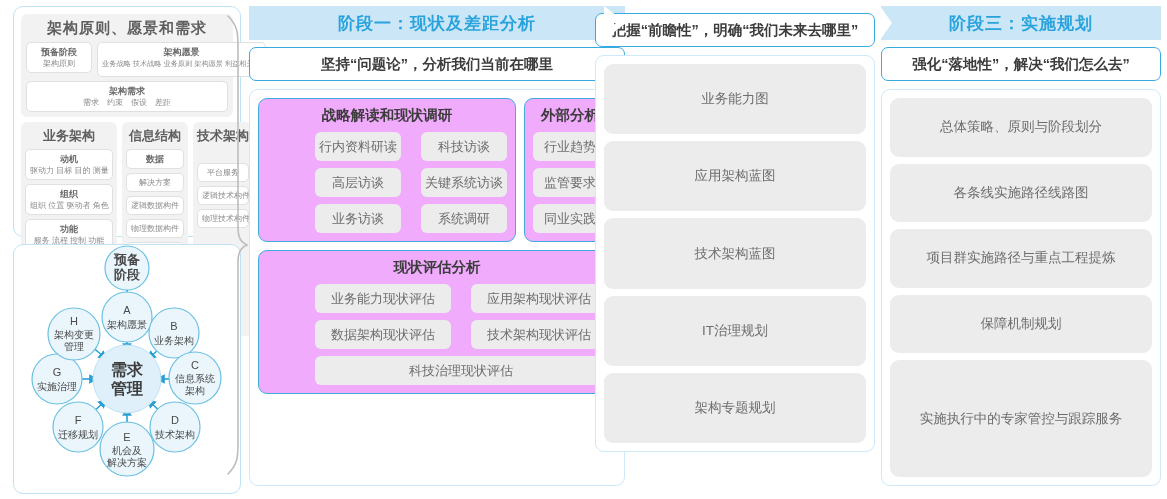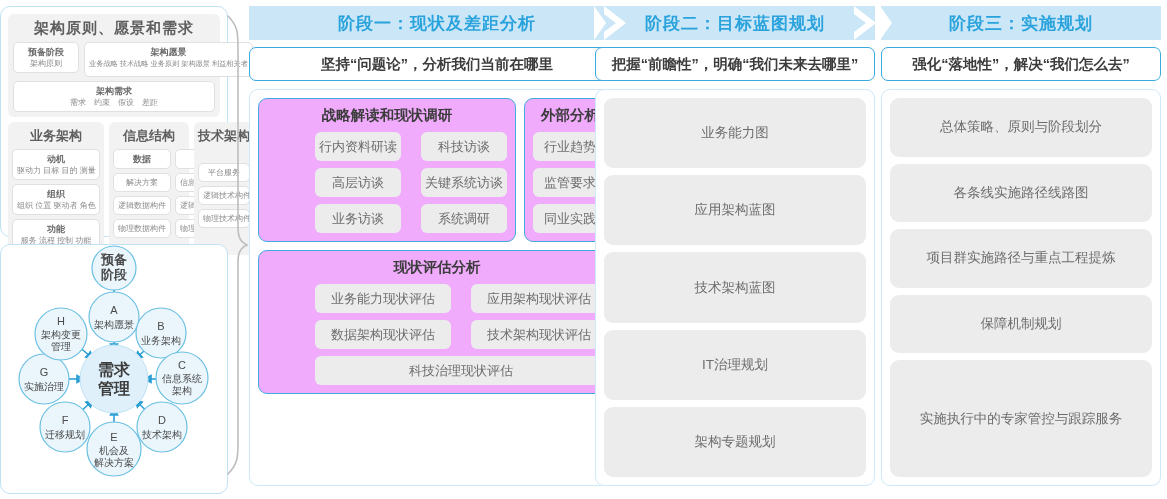--- a/index.html
+++ b/index.html
@@ -4,21 +4,21 @@
 <style>
   html,body{margin:0;padding:0;}
   body{
     width:1167px;height:499px;background:#ffffff;
     font-family:"Liberation Sans","DejaVu Sans",sans-serif;
     color:#4a4a4a;overflow:hidden;
   }
   .page{position:relative;width:1167px;height:499px;}
 
   
-  .left-col{position:absolute;left:0;top:6px;width:186px;height:488px;}
+  .left-col{position:absolute;left:13px;top:6px;width:186px;height:488px;}
 
   .panel{
     border:1px solid #bfe3f5;border-radius:10px;background:#fff;
     box-sizing:border-box;
   }
   .togaf-panel{position:absolute;left:0;top:0;width:228px;height:231px;padding:7px 7px;}
   .adm-panel{position:absolute;left:0;top:238px;width:228px;height:250px;}
 
   .grp{
     background:#f2f2f2;border-radius:6px;padding:5px 5px;margin-bottom:5px;
@@ -36,21 +36,21 @@
   .cell-s{color:#8a8a8a;font-size:8px;line-height:11px;white-space:nowrap;}
 
   .row-flex{display:flex;gap:5px;}
 
   .tri-wrap{display:flex;gap:5px;margin-bottom:5px;}
   .tri-col{background:#f2f2f2;border-radius:6px;padding:5px 4px;box-sizing:border-box;}
   .tri-col .grp-title{font-size:13px;margin-bottom:4px;letter-spacing:0;}
   .biz-col{width:96px;}
   .info-col{width:80px;}
   .tech-col{width:60px;}
-  .subcols{display:flex;gap:4px;}
+  .subcols{display:flex;gap:4px;flex-direction:column;}
   .subcol{flex:1;display:flex;flex-direction:column;gap:4px;}
 
   .impl-row{background:#f2f2f2;border-radius:6px;padding:5px;display:flex;gap:5px;align-items:stretch;}
   .impl-label{
     font-weight:bold;color:#5e5e5e;font-size:14px;line-height:15px;
     display:flex;align-items:center;text-align:center;width:34px;
   }
   .impl-cell{flex:1;display:flex;flex-direction:column;justify-content:center;}
 
   
@@ -370,29 +370,20 @@
           </div>
           <div class="row2">
             <div class="chip chip-h">科技治理现状评估</div>
           </div>
         </div>
 
       </div>
     </div>
 
     <div class="phase ph2">
-      <div class="banner">
-        <svg class="notch-left" viewBox="0 0 22 34">
-          <path d="M0,0 L0,34 L12,17 Z" fill="#ffffff"></path>
-        </svg>
-        <span class="banner-txt">阶段二：目标蓝图规划</span>
-        <svg class="notch" viewBox="0 0 22 34">
-          <path d="M0,0 L22,17 L0,34 L0,26 L12,17 L0,8 Z" fill="#ffffff"></path>
-        </svg>
-      </div>
       <div class="sub-bar">
         <span>把握“前瞻性”，明确“我们未来去哪里”</span>
       </div>
       <div class="phase-body">
         <div class="big-chip f1">业务能力图</div>
         <div class="big-chip f1">应用架构蓝图</div>
         <div class="big-chip f1">技术架构蓝图</div>
         <div class="big-chip f1">IT治理规划</div>
         <div class="big-chip f1">架构专题规划</div>
       </div>

